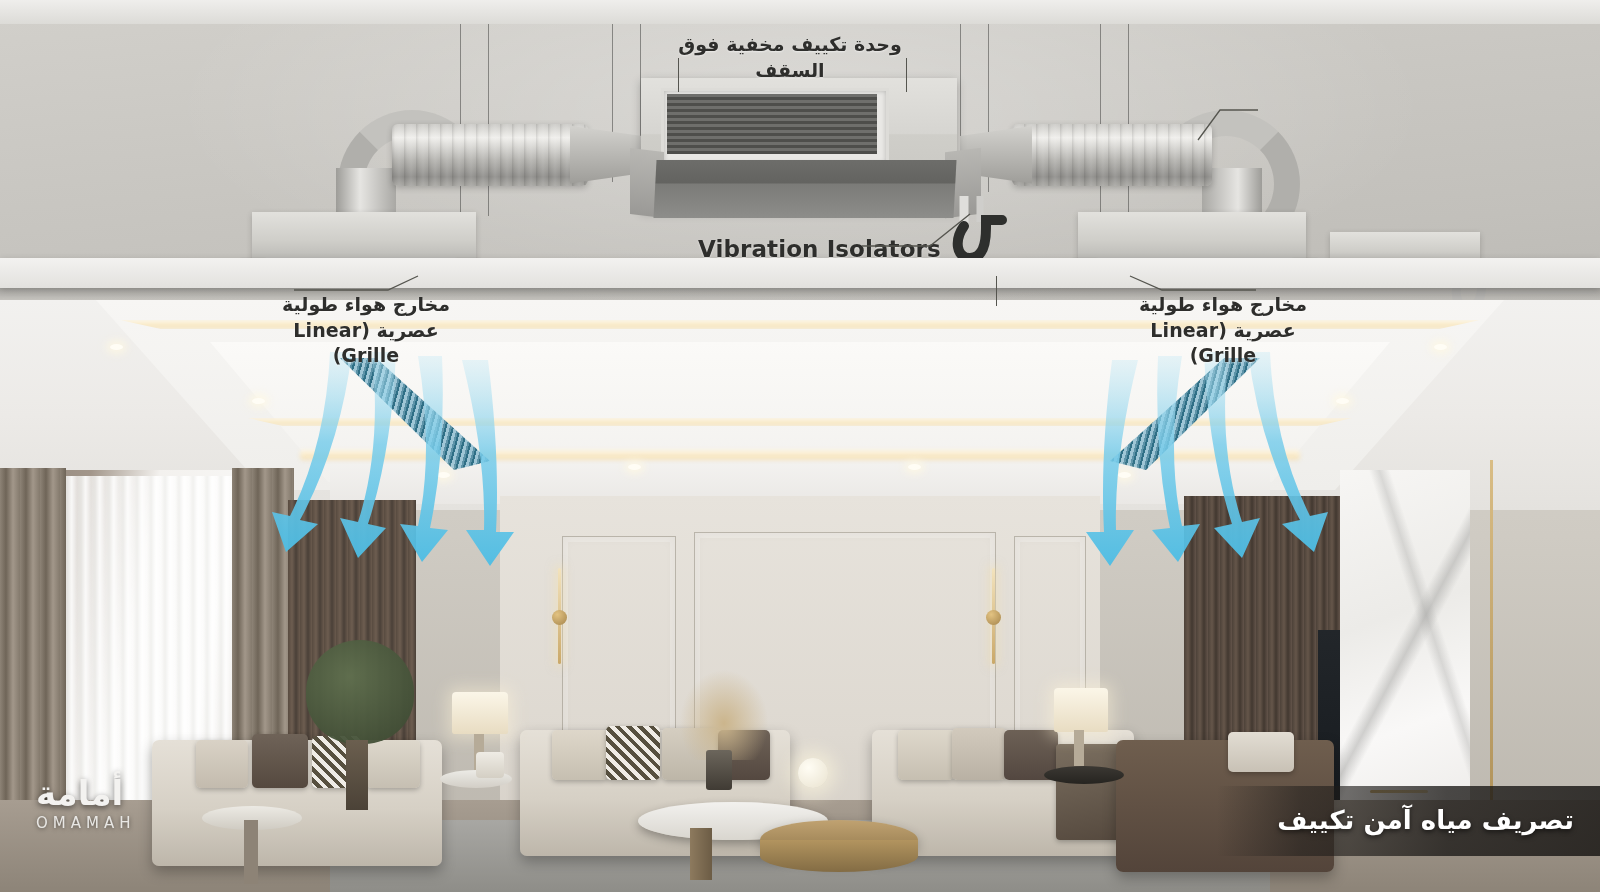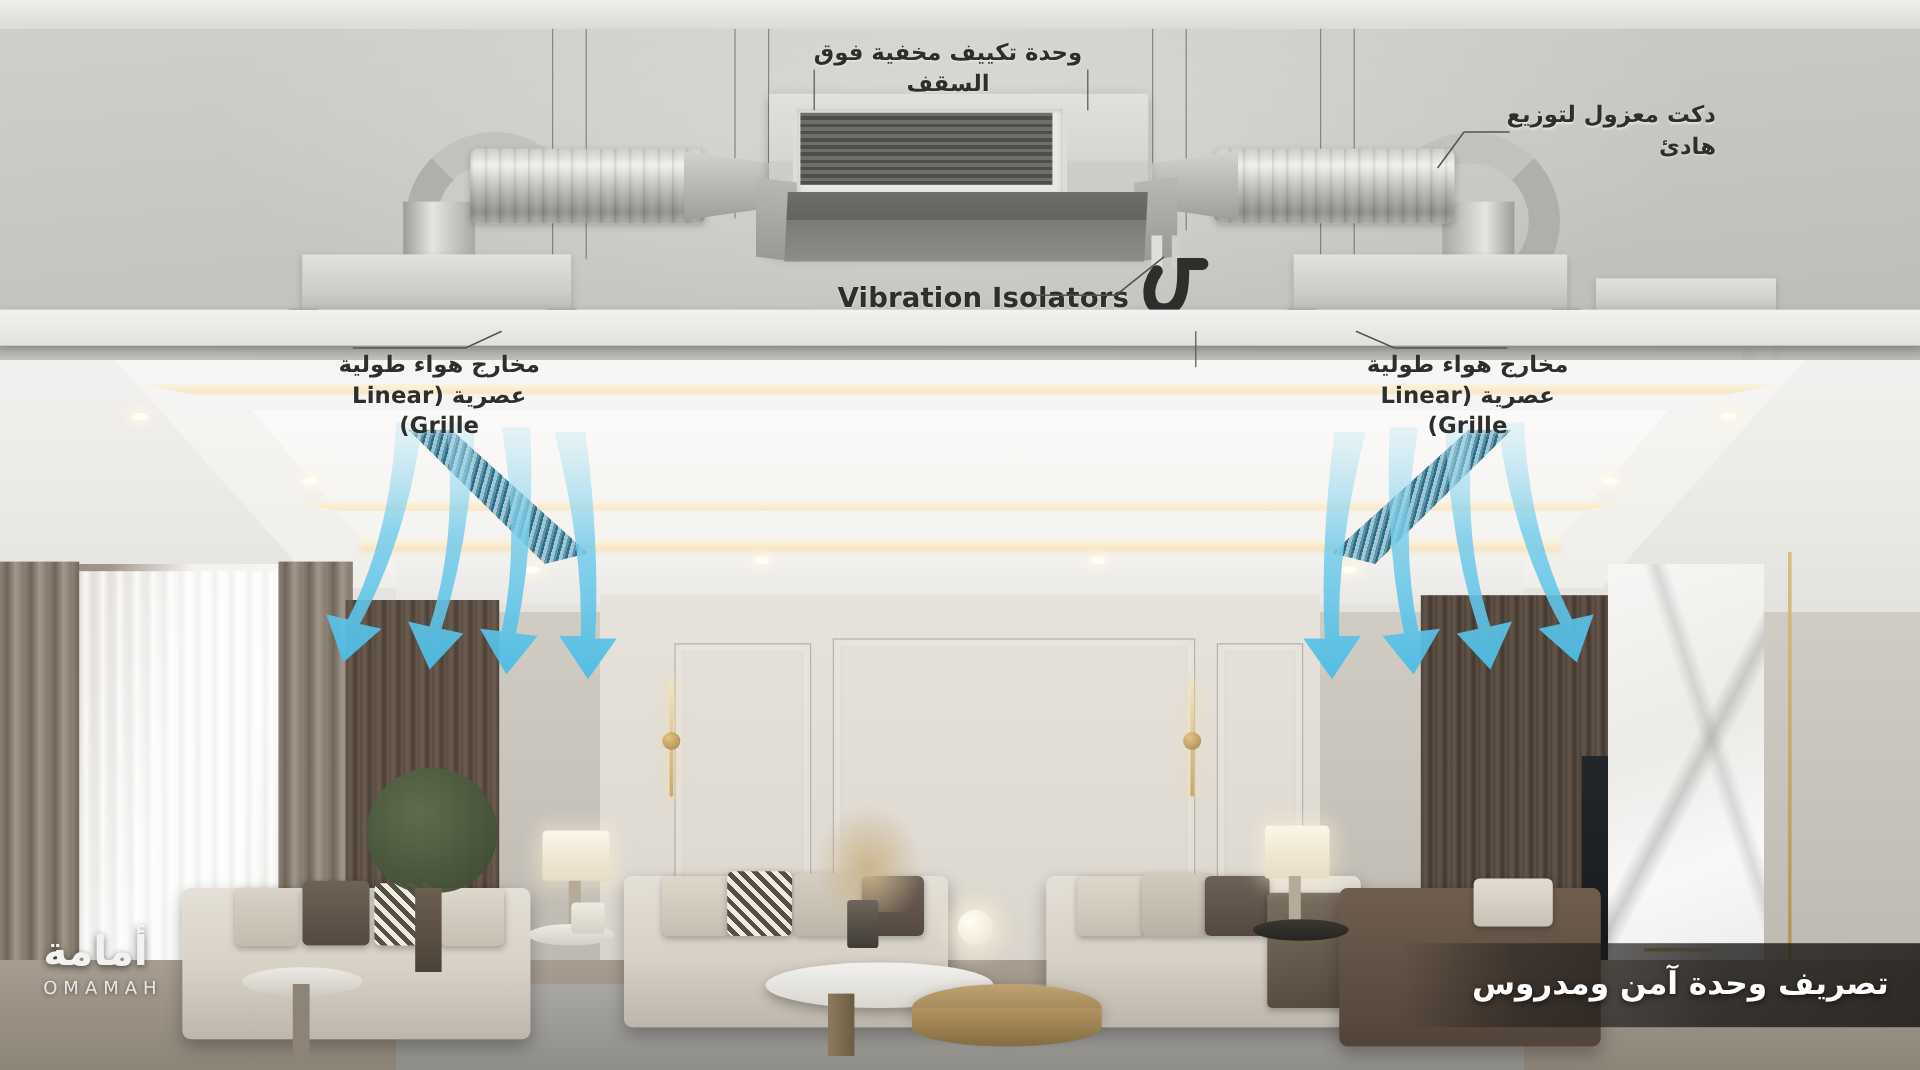--- a/index.html
+++ b/index.html
@@ -372,21 +372,20 @@
       <path d="M1228 352 L1204 352 Q1208 450 1232 524 L1214 528 L1242 558 L1260 518 L1242 522 Q1218 448 1228 352 Z"></path>
       <path d="M1182 356 L1158 356 Q1154 452 1170 528 L1152 530 L1178 562 L1200 524 L1182 526 Q1166 452 1182 356 Z"></path>
       <path d="M1138 360 L1112 360 Q1100 456 1104 532 L1086 532 L1110 566 L1134 530 L1116 530 Q1114 456 1138 360 Z"></path>
     </g>
   </svg>
 
   <div class="lbl lbl-ar" style="left:655px;top:32px;width:270px;text-align:center;">وحدة تكييف مخفية فوق السقف</div>
   <div class="leader" style="left:678px;top:58px;width:1px;height:34px;"></div>
   <div class="leader" style="left:906px;top:58px;width:1px;height:34px;"></div>
 
-  <div class="lbl lbl-ar" style="left:1230px;top:84px;width:200px;text-align:right;">دكت معزول لتوزيع هادئ</div>
   <svg style="position:absolute;left:1196px;top:108px;width:64px;height:40px;">
     <path d="M62 2 L24 2 L2 32" stroke="#55554f" stroke-width="1.3" fill="none"></path>
   </svg>
 
   <div class="lbl lbl-en" style="left:698px;top:236px;">Vibration Isolators</div>
   <svg style="position:absolute;left:860px;top:212px;width:120px;height:40px;">
     <path d="M2 34 L70 34 L110 2" stroke="#55554f" stroke-width="1.3" fill="none"></path>
   </svg>
 
   <div class="lbl lbl-ar" style="left:262px;top:292px;width:208px;text-align:center;">
@@ -401,21 +400,21 @@
 
   <div class="lbl lbl-ar" style="left:1118px;top:292px;width:210px;text-align:center;">
     <div>مخارج هواء طولية</div>
     <div>عصرية (Linear Grille)</div>
   </div>
   <svg style="position:absolute;left:1128px;top:274px;width:130px;height:20px;">
     <path d="M128 16 L34 16 L2 2" stroke="#55554f" stroke-width="1.3" fill="none"></path>
   </svg>
 
   <div class="caption">
-    <div>تصريف وحدة آمن ومدروس</div>
+    <div>تصريف مياه آمن تكييف</div>
   </div>
 
   <div class="logo">
     <div class="ar">أمامة</div>
     <div class="en">OMAMAH</div>
   </div>
 
 </div>
 
 </body></html>

